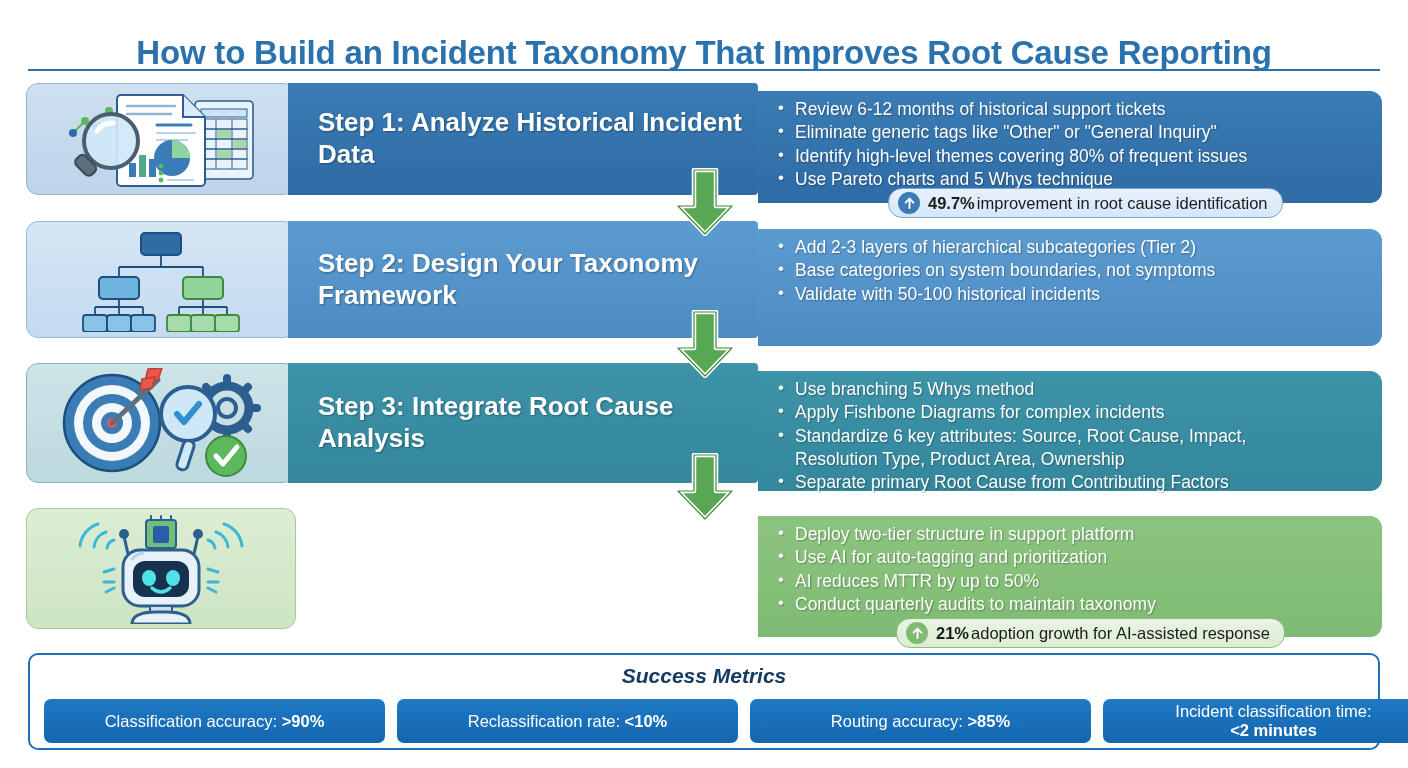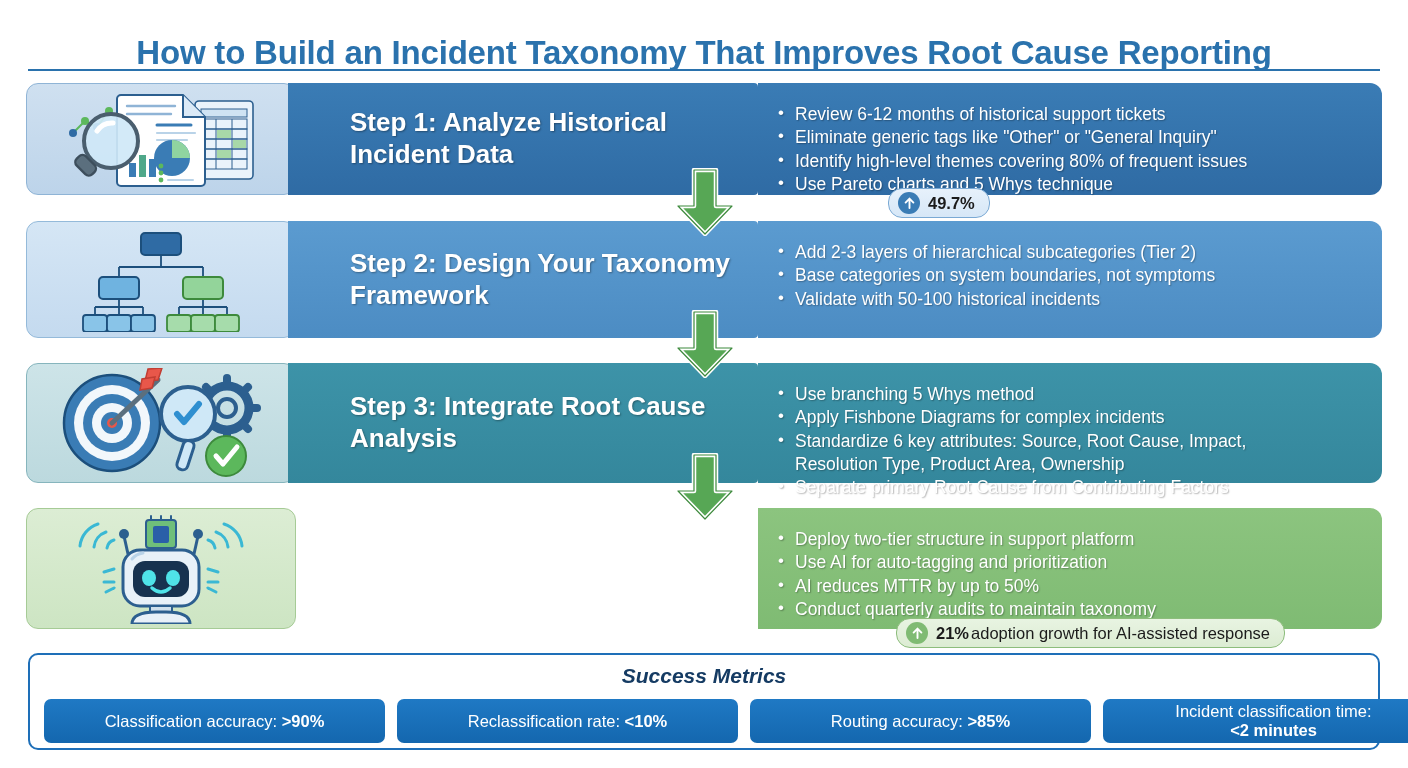--- a/index.html
+++ b/index.html
@@ -35,31 +35,31 @@
 
   .icon-panel {
     position: absolute; left: 0; top: 0; width: 270px; height: 100%;
     border-radius: 12px;
     display: flex; align-items: center; justify-content: center;
     overflow: hidden;
   }
   .title-panel {
     position: absolute; left: 262px; top: 0; width: 470px; height: 100%;
     display: flex; align-items: center;
-    padding-left: 62px; padding-right: 10px;
+    padding-left: 30px; padding-right: 10px;
     border-radius: 0 4px 4px 0;
   }
   .step-title {
     color: #ffffff; font-size: 26px; font-weight: bold; line-height: 1.22;
     text-shadow: 1px 1px 2px rgba(0,0,0,0.35);
   }
   .bullet-panel {
-    position: absolute; left: 732px; top: 0; width: 624px; height: 100%;
+    position: absolute; left: 732px; top: 8px; width: 624px; height: 100%;
     border-radius: 0 12px 12px 0;
-    padding: 20px 14px 6px 18px;
+    padding: 7px 14px 6px 18px;
   }
   .bullet-panel ul { list-style: none; }
   .bullet-panel li {
     color: #ffffff; font-size: 17.5px; line-height: 1.33;
     padding-left: 19px; position: relative; white-space: pre-line;
     text-shadow: 1px 1px 1.5px rgba(0,0,0,0.3);
   }
   .bullet-panel li::before {
     content: "•"; position: absolute; left: 2px; top: -1px;
     font-size: 17px; color: #ffffff;
@@ -226,20 +226,21 @@
     </div>
   </div>
 
   <div class="metric-badge blue">
     <span class="mb-icon">
       <svg width="13" height="13" viewBox="0 0 13 13">
           <path d="M6.5 1.6 L6.5 11 M6.5 1.6 L2.6 5.6 M6.5 1.6 L10.4 5.6" stroke="#ffffff" stroke-width="1.9" fill="none" stroke-linecap="round" stroke-linejoin="round"></path>
         </svg>
     </span>
     <span class="mb-val">49.7%</span>
+    <span style="margin-left:-6px;"> improvement in root cause identification</span>
   </div>
 
   <div class="arrow a1">
     <svg width="62" height="68" viewBox="0 0 62 68">
       <path d="M20 2 H42 V38 H58 L31 66 L4 38 H20 Z" fill="#57a755" stroke="#ffffff" stroke-width="4.5" stroke-linejoin="round"></path>
       <path d="M20 2 H42 V38 H58 L31 66 L4 38 H20 Z" fill="none" stroke="#3d8a3c" stroke-width="1.2" stroke-linejoin="round"></path>
     </svg>
   </div>
 
   <div class="step-row r2">

